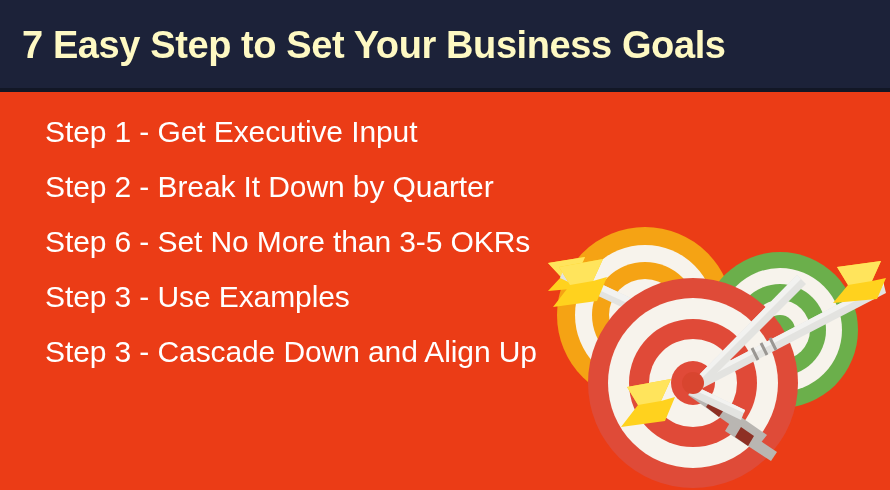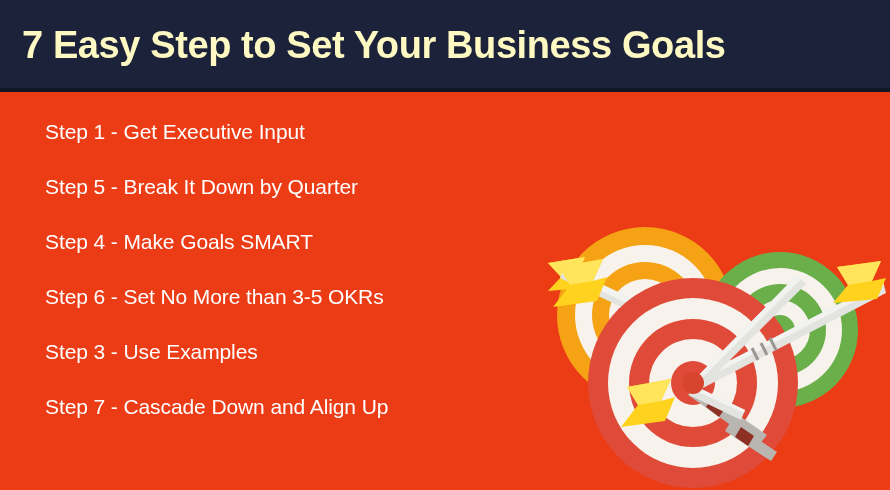--- a/index.html
+++ b/index.html
@@ -50,21 +50,21 @@
 
   
   .steps {
     position: absolute;
     left: 45px;
     top: 104px;
     width: 830px;
   }
   .step-item {
     color: #ffffff;
-    font-size: 21px;
+    font-size: 30px;
     font-weight: normal;
     line-height: 55px;
     height: 55px;
     white-space: nowrap;
     letter-spacing: -0.1px;
   }
 
   
   .illustration {
     position: absolute;
@@ -81,25 +81,24 @@
 <body>
 
 <div id="poster">
 
   <div class="header-bar"></div>
   <div class="header-rule"></div>
   <div class="header-title">7 Easy Step to Set Your Business Goals</div>
 
   <div class="steps">
     <div class="step-item">Step 1 - Get Executive Input</div>
-    <div class="step-item">Step 5 - Break It Down by Quarter</div>
-    <div class="step-item">Step 4 - Make Goals SMART</div>
+    <div class="step-item">Step 2 - Break It Down by Quarter</div>
     <div class="step-item">Step 6 - Set No More than 3-5 OKRs</div>
     <div class="step-item">Step 3 - Use Examples</div>
-    <div class="step-item">Step 7 - Cascade Down and Align Up</div>
+    <div class="step-item">Step 3 - Cascade Down and Align Up</div>
   </div>
 
   <div class="illustration">
     <svg width="345" height="285" viewBox="0 0 345 285" xmlns="http://www.w3.org/2000/svg">
 
       <g>
         <circle cx="100" cy="110" r="88" fill="#F5A314"></circle>
         <circle cx="100" cy="110" r="70" fill="#F7F3EC"></circle>
         <circle cx="100" cy="110" r="53" fill="#F5A314"></circle>
         <circle cx="100" cy="110" r="36" fill="#F7F3EC"></circle>

